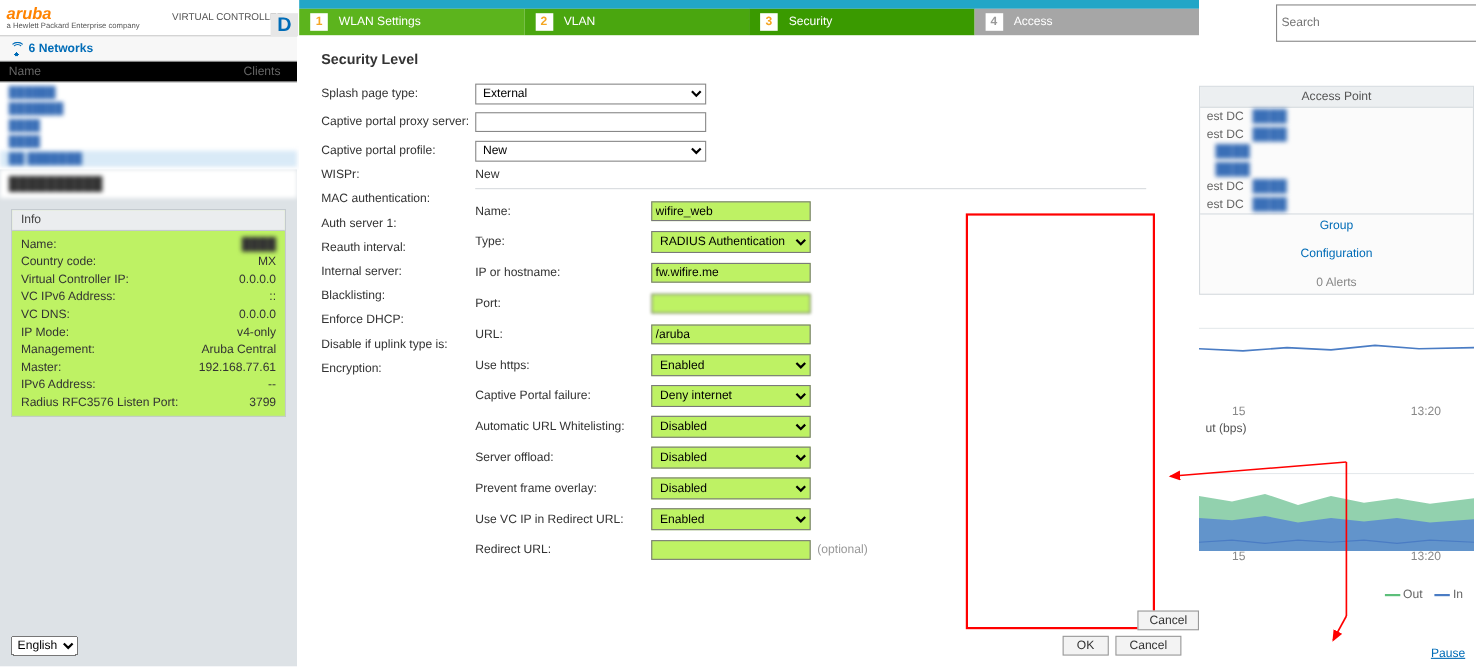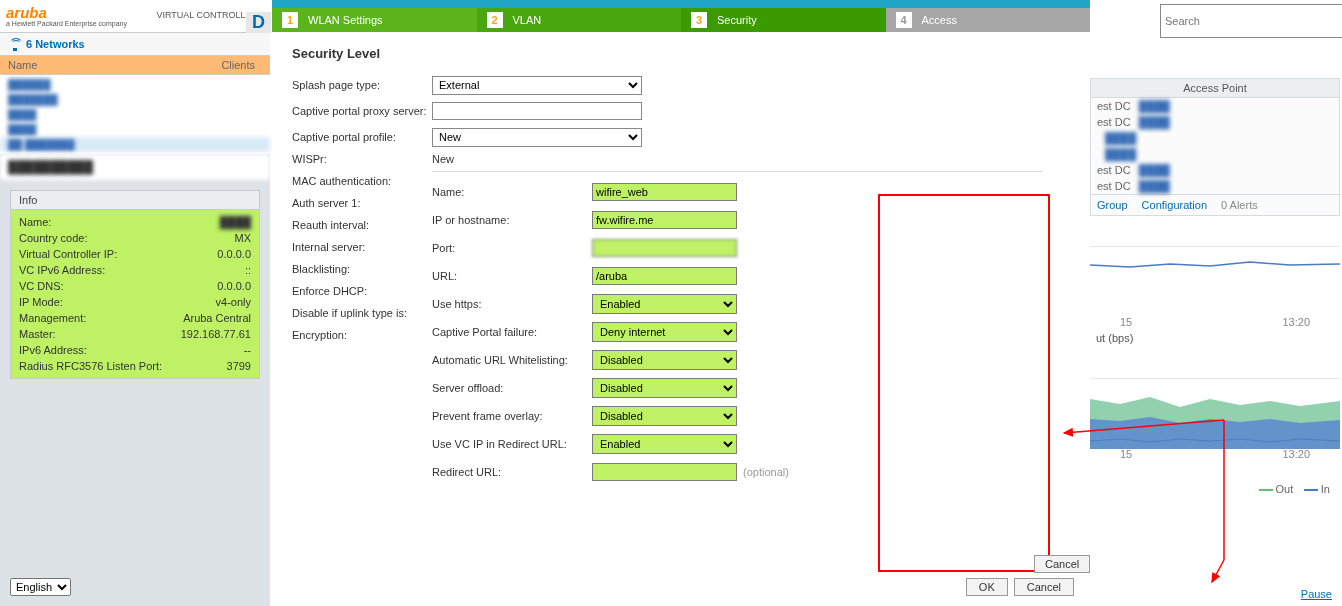--- a/index.html
+++ b/index.html
@@ -6,21 +6,21 @@
   body { margin: 0; padding: 0; background: #fff; color: #333; width: 1342px; height: 606px; overflow: hidden; position: relative; }
   
   
   .left-col { position: absolute; left: 0; top: 0; width: 270px; height: 606px; background: #dde2e6; }
   .logo-area { background: #fff; height: 32px; padding: 2px 6px; display: flex; align-items: center; justify-content: space-between; }
   .logo-text { color: #ff8300; font-weight: bold; font-size: 15px; line-height: 1; font-style: italic; }
   .logo-sub { font-size: 7px; color: #555; line-height:1; }
   .vc-label { font-size: 9px; color: #555; text-align: center; line-height:1.1; padding-right:6px;}
   
   .networks-title { background: #f7f7f7; padding: 4px 8px; color: #006cb7; font-weight: bold; font-size: 12px; border-top:1px solid #ccc; border-bottom:1px solid #ccc; display:flex; align-items:center; gap:4px;}
-  .networks-header { display:flex; justify-content:space-between; padding:3px 15px 3px 8px; color:#666; background:#fdba74; border-bottom:1px solid #ccc;}
+  .networks-header { display:flex; justify-content:space-between; padding:3px 15px 3px 8px; color:#666; background:#000000; border-bottom:1px solid #ccc;}
   .networks-list { background:#fff; padding:2px 0;}
   .networks-list div { padding:2px 8px; filter: blur(2px); color:#3a6fb7; font-weight:bold; font-size:10px;}
   .networks-list div.sel { background:#d9eaf7; }
   .networks-footer { background:#fff; padding:6px 8px; filter: blur(2px); font-size:12px; font-weight:bold; color:#333;}
   
   .info-box { margin:10px; background:#bef264; border:1px solid #c4cacf; }
   .info-title { background:#ebedef; padding:3px 8px; font-weight:normal; color:#444; border-bottom:1px solid #c4cacf;}
   .info-body { padding:4px 8px;}
   .info-row { display:flex; justify-content:space-between; line-height:16px;}
   .info-row .k { color:#333; }
@@ -64,21 +64,21 @@
   .outer-cancel .btn { padding:2px 10px;}
   
   
   .right-col { position:absolute; left:1090px; top:0; width:250px; height:606px; background:#fff; }
   .search { width:198px; height:18px; border:1px solid #888; padding:16px 4px; color:#888; margin:4px 0 0 70px; background:#fff;}
   .ap-panel { margin-top:40px; border:1px solid #d6dbdf; background:#fbfbfb; }
   .ap-head { background:#eceff1; text-align:center; padding:3px 0; color:#555; border-bottom:1px solid #d6dbdf;}
   .ap-row { display:flex; padding:2px 6px; font-size:10px; gap:8px; align-items:center;}
   .ap-row .dc { color:#666; }
   .ap-row .rest { filter: blur(2px); color:#3a6fb7; font-weight:bold;}
-  .links { padding:4px 6px; display:flex; gap:14px; color:#006cb7; border-top:1px solid #d6dbdf; align-items:center;}
+  .links { padding:4px 6px; display:flex; gap:14px; color:#006cb7; border-top:1px solid #d6dbdf; align-items:center;flex-direction:column;}
   .links .alert { color:#888; }
   
   .chart { margin-top:30px; height:70px; position:relative; border-top:1px solid #e5e9ec;}
   .chart svg { width:100%; height:70px;}
   .chart-labels { display:flex; justify-content:space-between; padding:0 30px; font-size:9px; color:#888;}
   .legend { text-align:right; padding:2px 10px; font-size:9px; color:#666;margin-top:21px;}
   .legend .out::before { content:''; display:inline-block; width:14px; height:2px; background:#5cbf7a; margin-right:3px; vertical-align:middle;}
   .legend .in::before { content:''; display:inline-block; width:14px; height:2px; background:#4a7cc4; margin-right:3px; margin-left:8px; vertical-align:middle;}
   .ut { padding:4px 6px; color:#555; font-size:11px;}
   
@@ -226,20 +226,24 @@
       <div style="margin-bottom:10px;">Disable if uplink type is:</div>
       <div style="margin-bottom:10px;">Encryption:</div>
     </div>
 
     <div class="sub-panel">
       <div style="color:#333; margin-bottom:6px;">New</div>
       <hr class="sec-hr">
       <div class="sub-row">
           <span class="slbl">Name:</span>
           <input type="text" value="wifire_web" style="">
+        </div>
+      <div class="sub-row">
+          <span class="slbl">Type:</span>
+          <select><option>RADIUS Authentication</option></select>
         </div>
       <div class="sub-row">
           <span class="slbl">IP or hostname:</span>
           <input type="text" value="fw.wifire.me" style="">
         </div>
       <div class="sub-row">
           <span class="slbl">Port:</span>
           <input type="text" style="filter: blur(1.5px);" value="">
         </div>
       <div class="sub-row">

